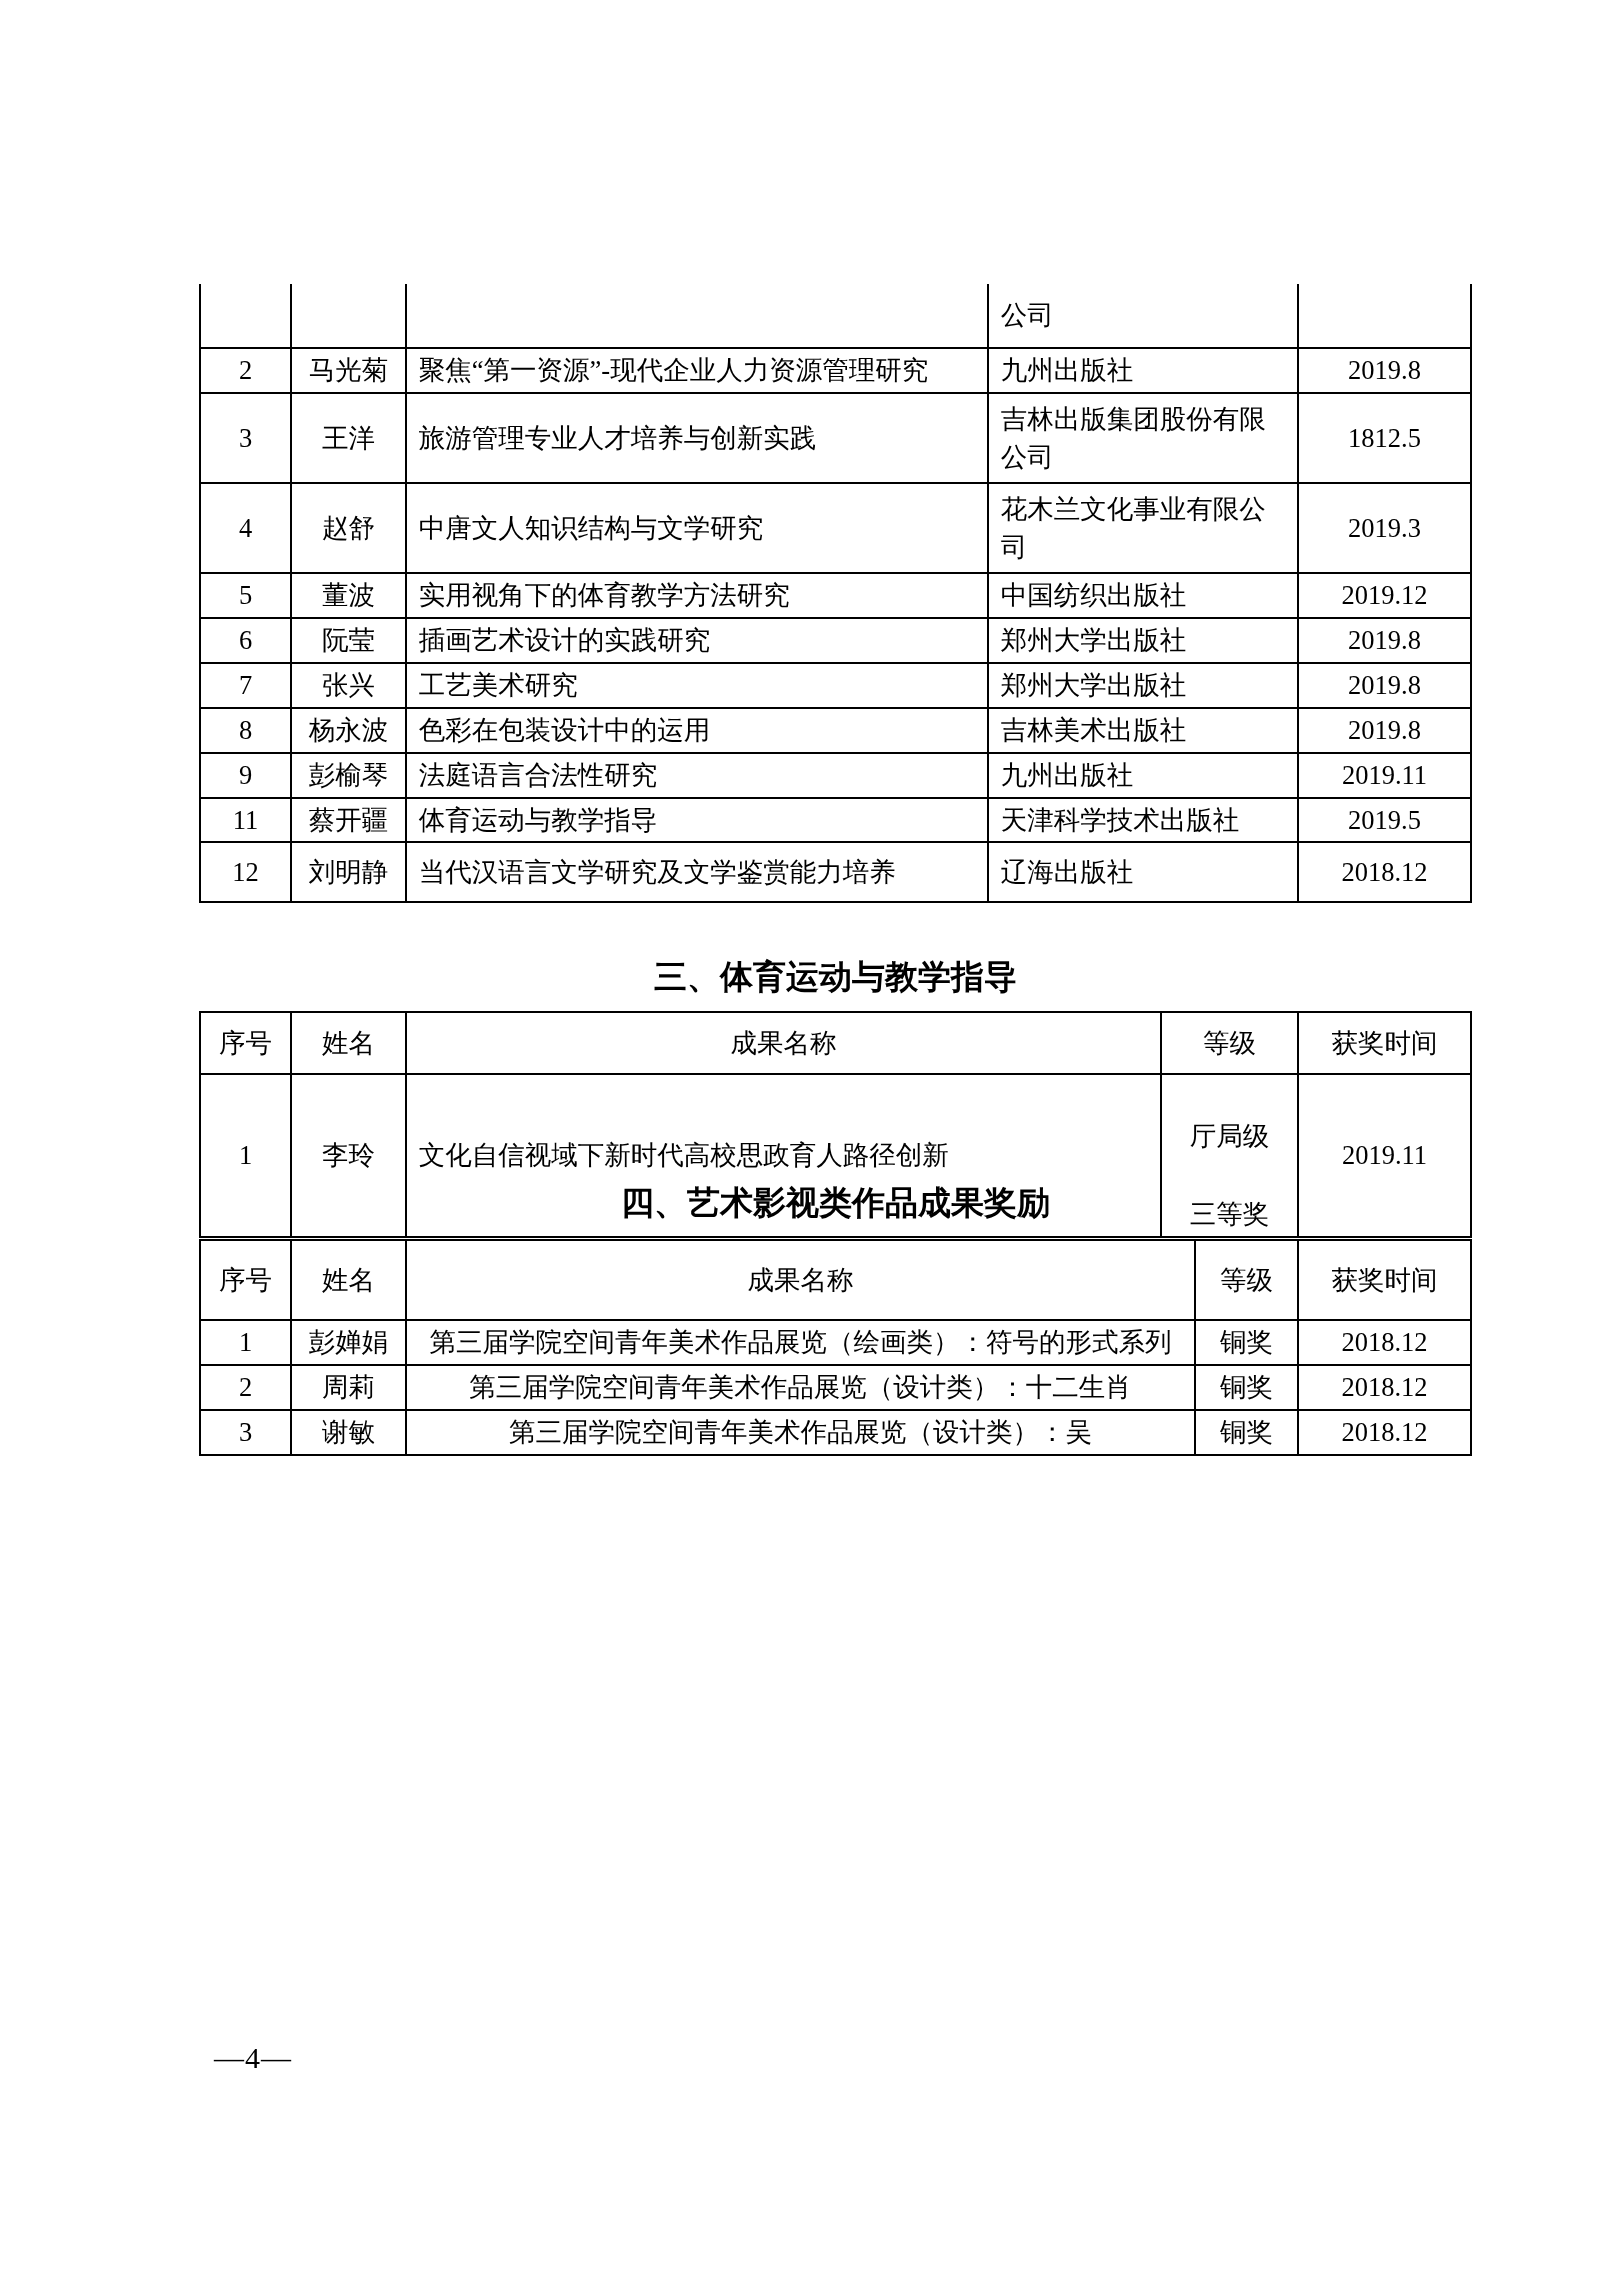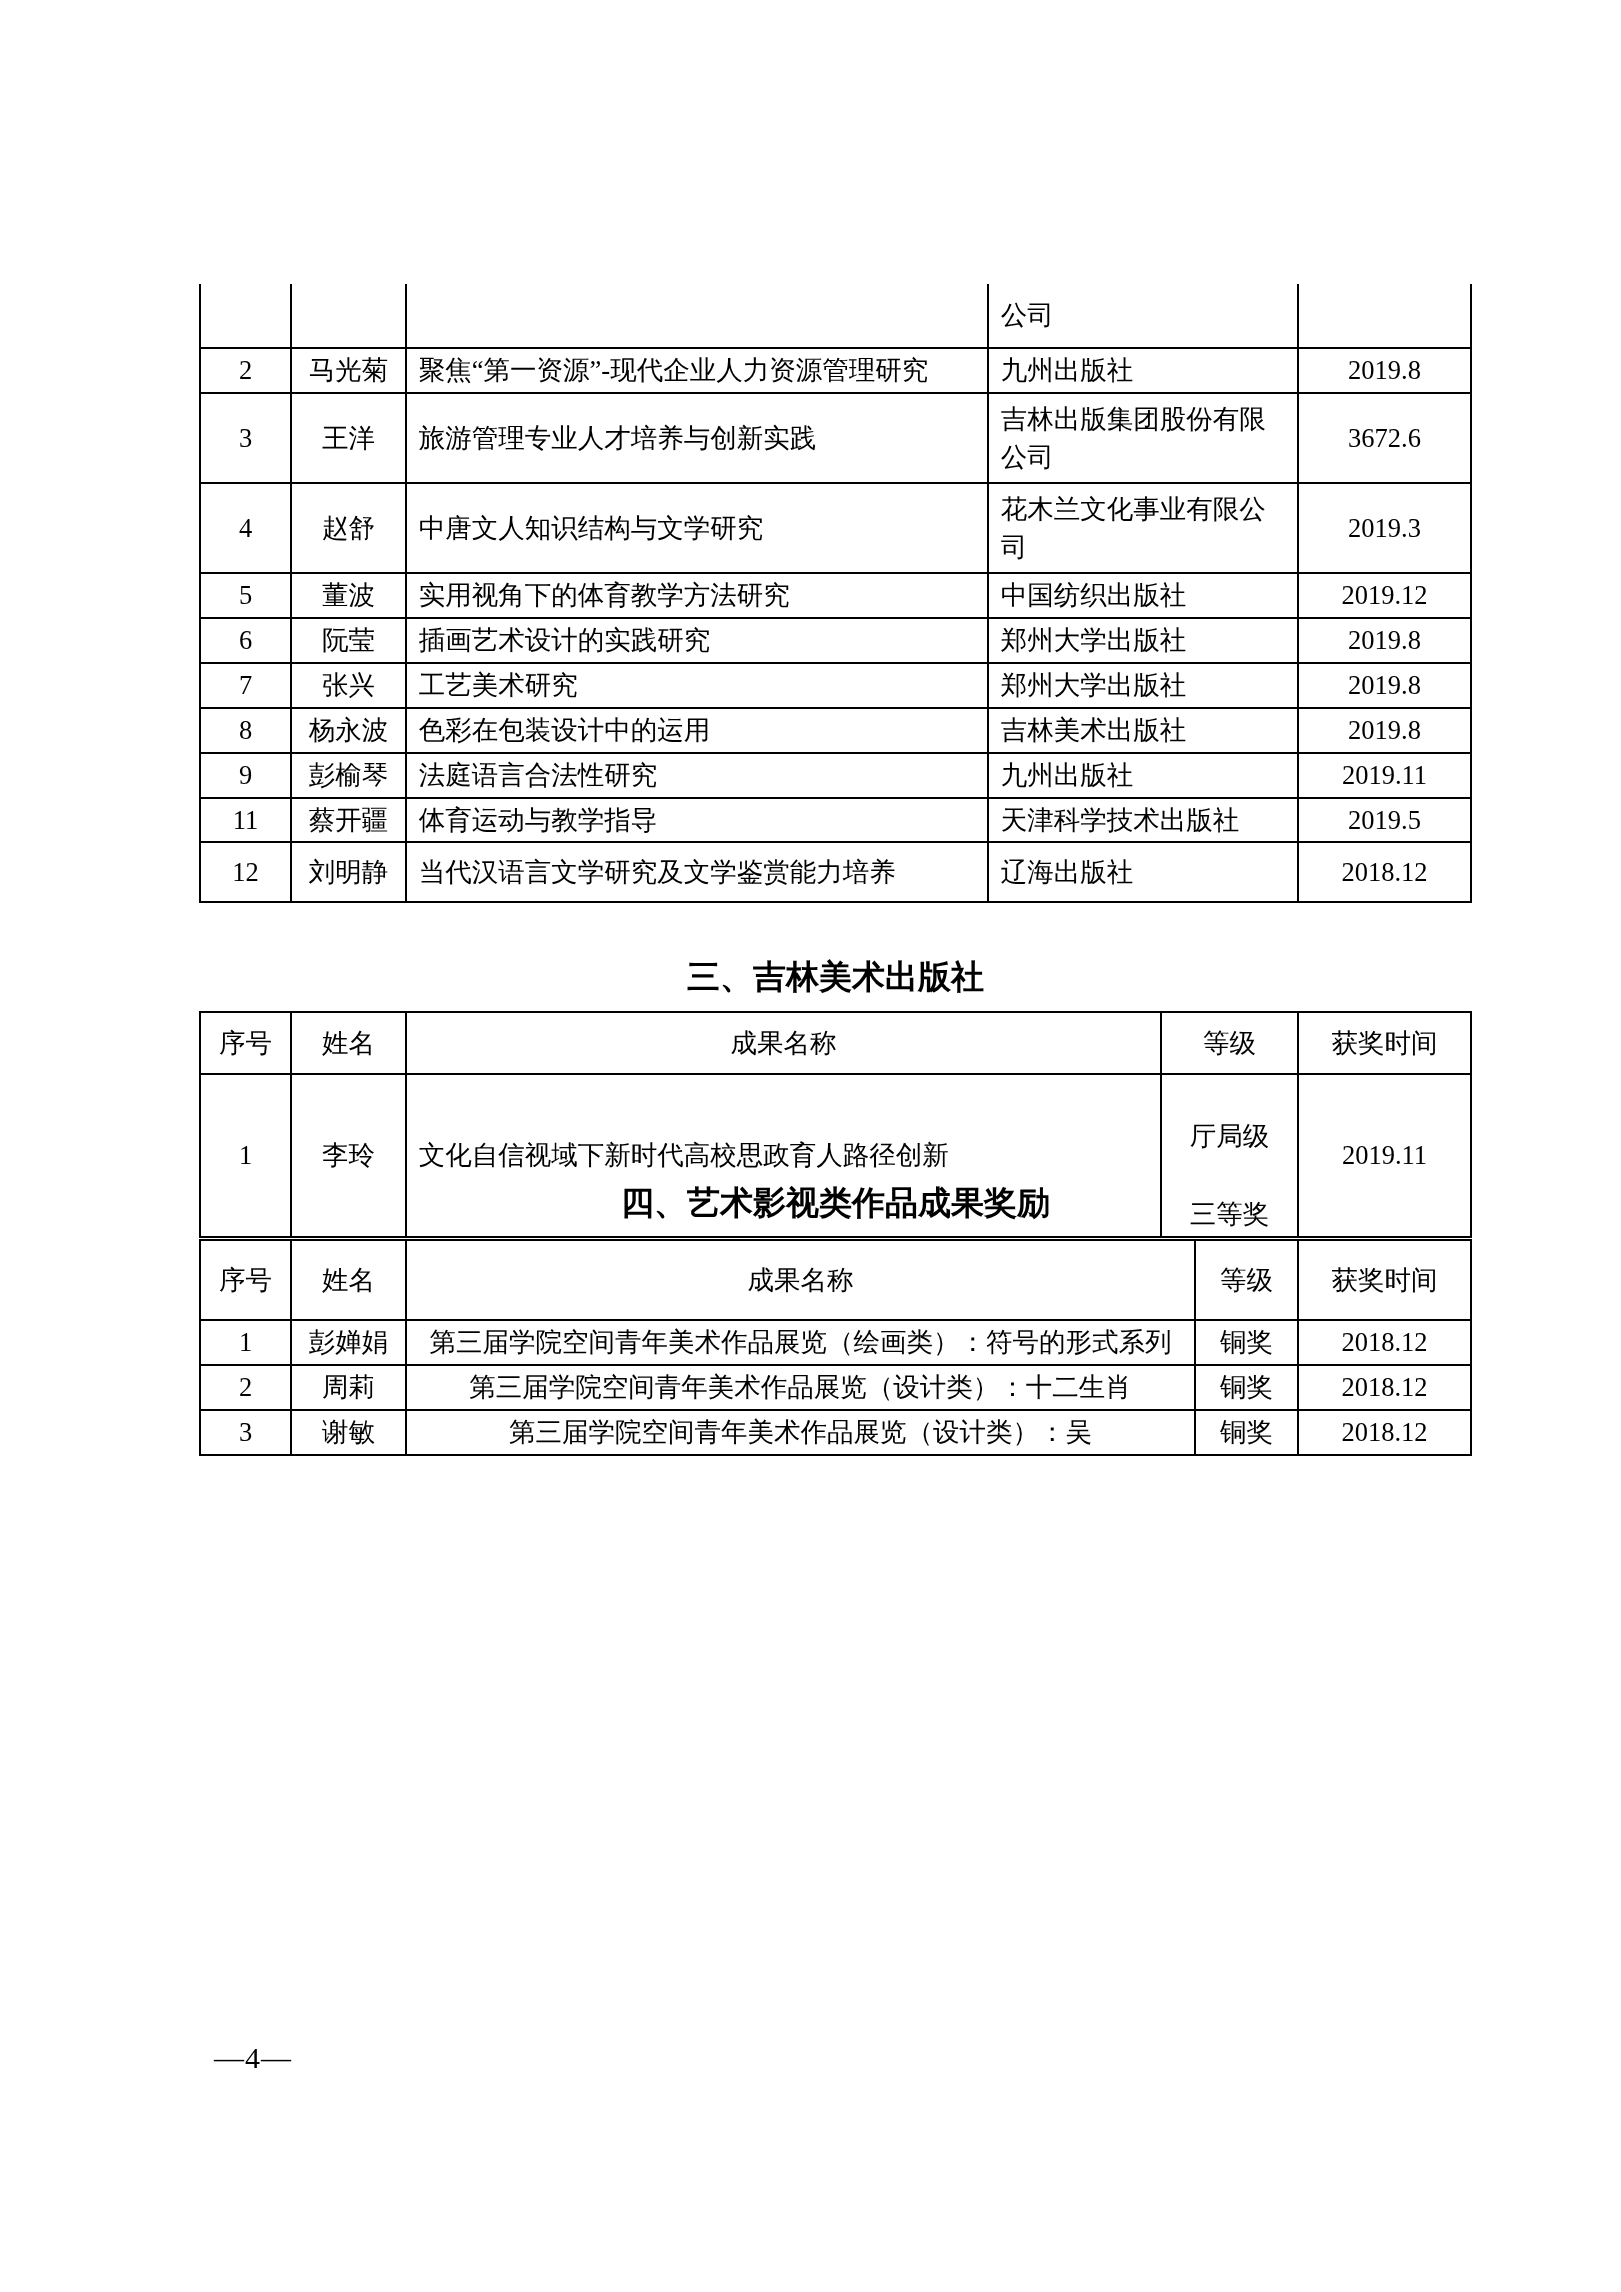--- a/index.html
+++ b/index.html
@@ -76,21 +76,21 @@
         <td class="c">马光菊</td>
         <td class="l">聚焦“第一资源”-现代企业人力资源管理研究</td>
         <td class="l pubcell">九州出版社</td>
         <td class="c">2019.8</td>
       </tr>
       <tr style="height:90px">
         <td class="c">3</td>
         <td class="c">王洋</td>
         <td class="l">旅游管理专业人才培养与创新实践</td>
         <td class="l pubcell">吉林出版集团股份有限公司</td>
-        <td class="c">3672.6</td>
+        <td class="c">1812.5</td>
       </tr>
       <tr style="height:90px">
         <td class="c">4</td>
         <td class="c">赵舒</td>
         <td class="l">中唐文人知识结构与文学研究</td>
         <td class="l pubcell">花木兰文化事业有限公司</td>
         <td class="c">2019.3</td>
       </tr>
       <tr style="height:45px">
         <td class="c">5</td>
@@ -137,21 +137,21 @@
       <tr style="height:60px">
         <td class="c">12</td>
         <td class="c">刘明静</td>
         <td class="l">当代汉语言文学研究及文学鉴赏能力培养</td>
         <td class="l pubcell">辽海出版社</td>
         <td class="c">2018.12</td>
       </tr>
     </tbody>
   </table>
 
-  <h2 class="heading heading-3">三、吉林美术出版社</h2>
+  <h2 class="heading heading-3">三、体育运动与教学指导</h2>
 
   <table class="tbl t3">
     <colgroup>
       <col style="width:91px">
         <col style="width:115px">
         <col style="width:755px">
         <col style="width:137px">
         <col style="width:173px">
     </colgroup>
     <tbody>

